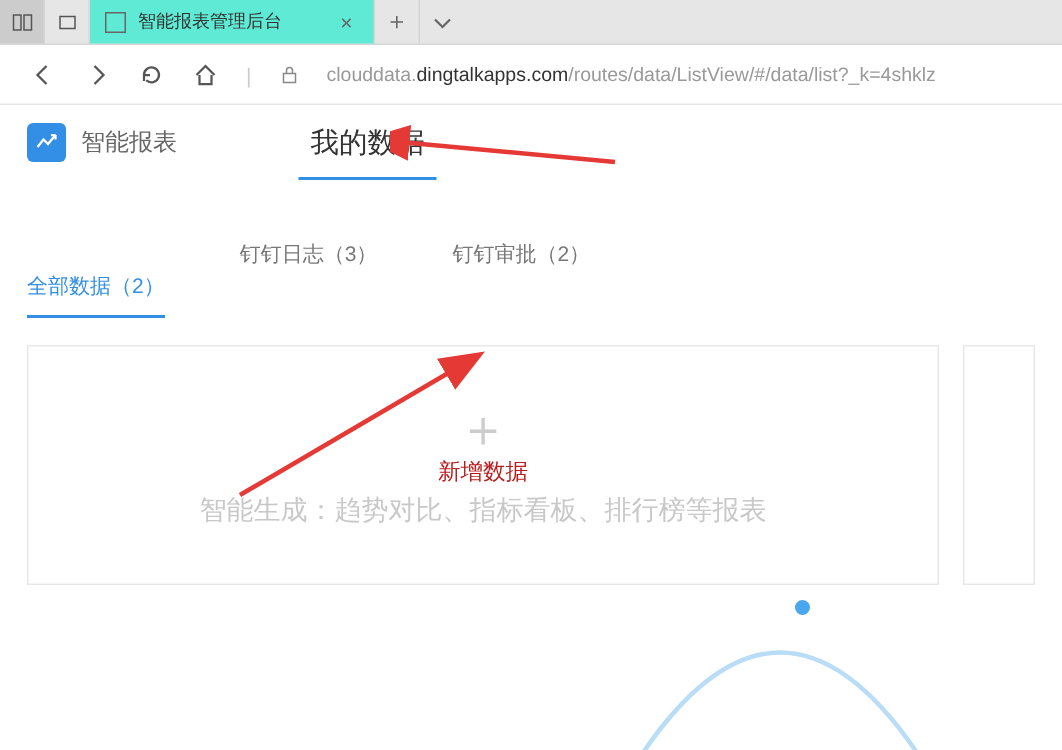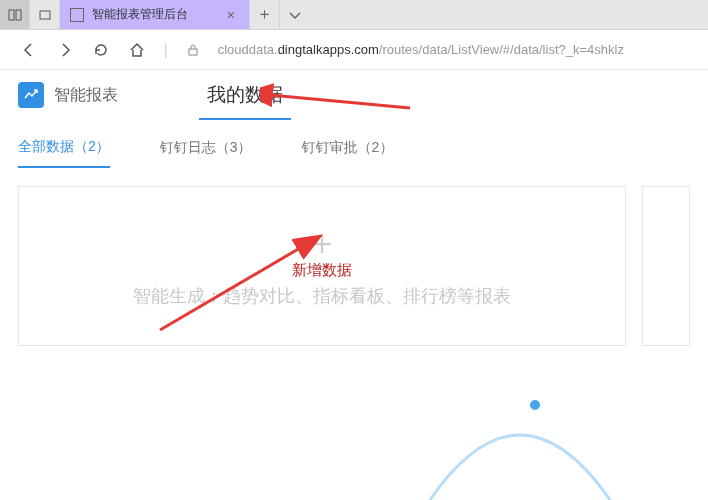--- a/index.html
+++ b/index.html
@@ -2,21 +2,21 @@
 <html><head>
 <meta charset="utf-8">
 <style>
   * { margin: 0; padding: 0; box-sizing: border-box; }
   body { font-family: "Microsoft YaHei", Arial, sans-serif; font-size: 14px; color: #333; background: #fff; width: 708px; height: 500px; overflow: hidden; position: relative; }
 
   
   .titlebar { background: #e6e6e6; height: 30px; display: flex; align-items: stretch; border-bottom: 1px solid #d5d5d5; }
   .tb-btn { width: 30px; display: flex; align-items: center; justify-content: center; border-right: 1px solid #d5d5d5; color: #555; }
   .tb-btn.dark { background: #ccc; }
-  .tb-tab { display: flex; align-items: center; gap: 8px; padding: 0 10px; background: #c4b5fd; border-right: 1px solid #d5d5d5; min-width: 190px; }
+  .tb-tab { display: flex; align-items: center; gap: 8px; padding: 0 10px; background: #5eead4; border-right: 1px solid #d5d5d5; min-width: 190px; }
   .tb-tab .favicon { width: 14px; height: 14px; border: 1px solid #666; }
   .tb-tab-title { font-size: 12px; color: #333; flex: 1; }
   .tb-close { color: #666; font-size: 14px; padding: 0 4px; }
   .tb-new { width: 30px; display: flex; align-items: center; justify-content: center; color: #666; font-size: 16px; border-right: 1px solid #d5d5d5; }
   .tb-more { width: 30px; display: flex; align-items: center; justify-content: center; color: #666; }
 
   
   .addrbar { height: 40px; display: flex; align-items: center; gap: 18px; padding: 0 20px; border-bottom: 1px solid #e5e5e5; }
   .addr-icon { color: #555; display: flex; align-items: center; }
   .addr-url { font-size: 13px; color: #999; }
@@ -31,21 +31,21 @@
   .nav-item.active { color: #333; }
   .nav-item.active::after { content: ""; position: absolute; left: 0; right: 0; bottom: 0; height: 2px; background: #338fe5; }
 
   
   .arrow1 { position: absolute; left: 260px; top: 83px; pointer-events: none; }
   .arrow2 { position: absolute; left: 140px; top: 230px; pointer-events: none; }
 
   
   .tabs-row { display: flex; align-items: center; gap: 50px; padding: 18px 18px 8px; }
   .tab { font-size: 14px; color: #777; padding-bottom: 10px; cursor: pointer; }
-  .tab.active { color: #338fe5; border-bottom: 2px solid #338fe5; }
+  .tab.active { color: #338fe5; border-bottom: 2px solid #338fe5; margin-top: 44px; }
 
   
   .cards { display: flex; gap: 16px; padding: 10px 18px 0; }
   .card { border: 1px solid #e8e8e8; width: 610px; height: 160px; display: flex; flex-direction: column; align-items: center; justify-content: center; color: #bbb; }
   .card-partial { border: 1px solid #e8e8e8; border-left: 1px solid #e8e8e8; width: 48px; height: 160px; }
   .plus { font-size: 34px; color: #ccc; line-height: 1; }
   .card-title { color: #b91c1c; font-size: 15px; margin-top: 2px; }
   .card-sub { color: #c8c8c8; font-size: 18px; margin-top: 4px; }
 
   

